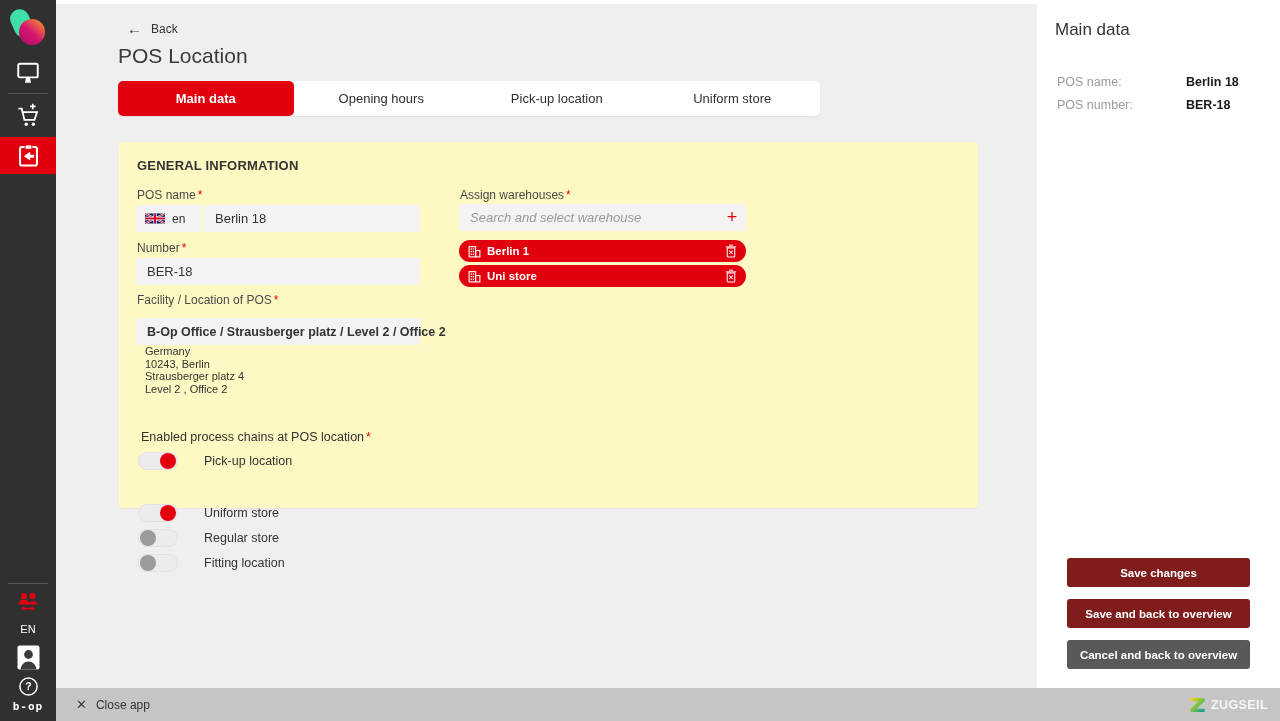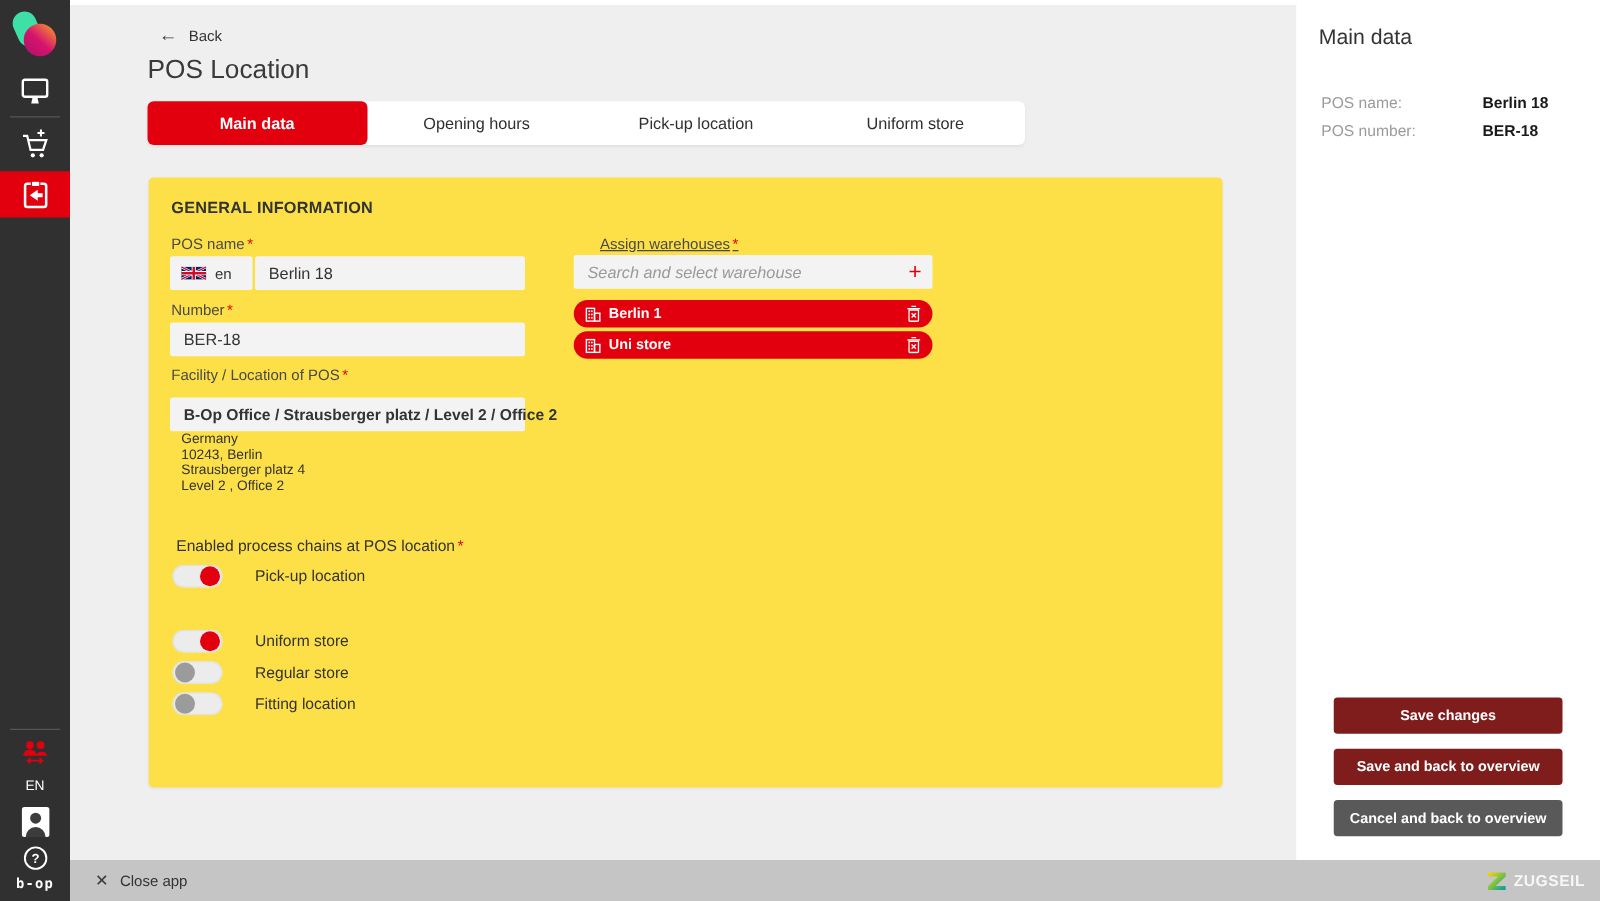--- a/index.html
+++ b/index.html
@@ -25,21 +25,21 @@
   .back-label { font-size:12px; color:#333; }
   .page-title { position:absolute; left:118px; top:44px; font-size:21px; color:#3a3a3a; font-weight:400; }
 
   
   .tabs { position:absolute; left:118px; top:81px; width:702px; height:35px; background:#fff; border-radius:5px;
           display:flex; box-shadow:0 1px 2px rgba(0,0,0,0.06); }
   .tab { flex:1; display:flex; align-items:center; justify-content:center; font-size:13px; color:#2f2f2f; cursor:pointer; }
   .tab.active { background:#e2000e; color:#fff; font-weight:bold; border-radius:5px; }
 
   
-  .card { position:absolute; left:119px; top:142px; width:859px; height:488px; background:#fde047; border-radius:4px;
+  .card { position:absolute; left:119px; top:142px; width:859px; height:366px; background:#fef9c3; border-radius:4px;
           box-shadow:0 1px 2px rgba(0,0,0,0.05); }
   .section-title { position:absolute; left:18px; top:16px; font-size:13px; font-weight:bold; color:#333; letter-spacing:0.2px; }
   .fld-label { position:absolute; font-size:12px; color:#4a4a4a; }
   .req { color:#e2000e; margin-left:2px; }
 
   .lang-box { position:absolute; left:17px; top:63px; width:66px; height:27px; background:#f3f3f3; border-radius:2px;
               display:flex; align-items:center; gap:7px; padding:0 9px; }
   .lang-code { font-size:12px; color:#333; }
   .text-input { position:absolute; background:#f3f3f3; border:none; border-radius:2px; height:27px;
                 font-size:13px; color:#333; padding:0 11px; font-family:"Liberation Sans",sans-serif; outline:none; }
@@ -273,21 +273,21 @@
       <span class="toggle-label">Regular store</span>
     </div>
 
     <div class="toggle-row" style="top:412px;">
       <div class="toggle off">
           <div class="knob"></div>
         </div>
       <span class="toggle-label">Fitting location</span>
     </div>
 
-    <div class="fld-label" style="left:361px;top:46px;text-decoration:underline;">
+    <div class="fld-label" style="left:341px;top:46px;">
       <span>Assign warehouses</span><span class="req">*</span>
     </div>
     <div class="search-box">
       <input class="search-input" placeholder="Search and select warehouse" style="">
       <div class="plus-btn">+</div>
     </div>
 
     <div class="chip" style="top:98px;">
       <svg width="13" height="13" viewBox="0 0 14 14">
         <rect x="1.2" y="1.8" width="7" height="11" fill="none" stroke="#fff" stroke-width="1.2"></rect>

